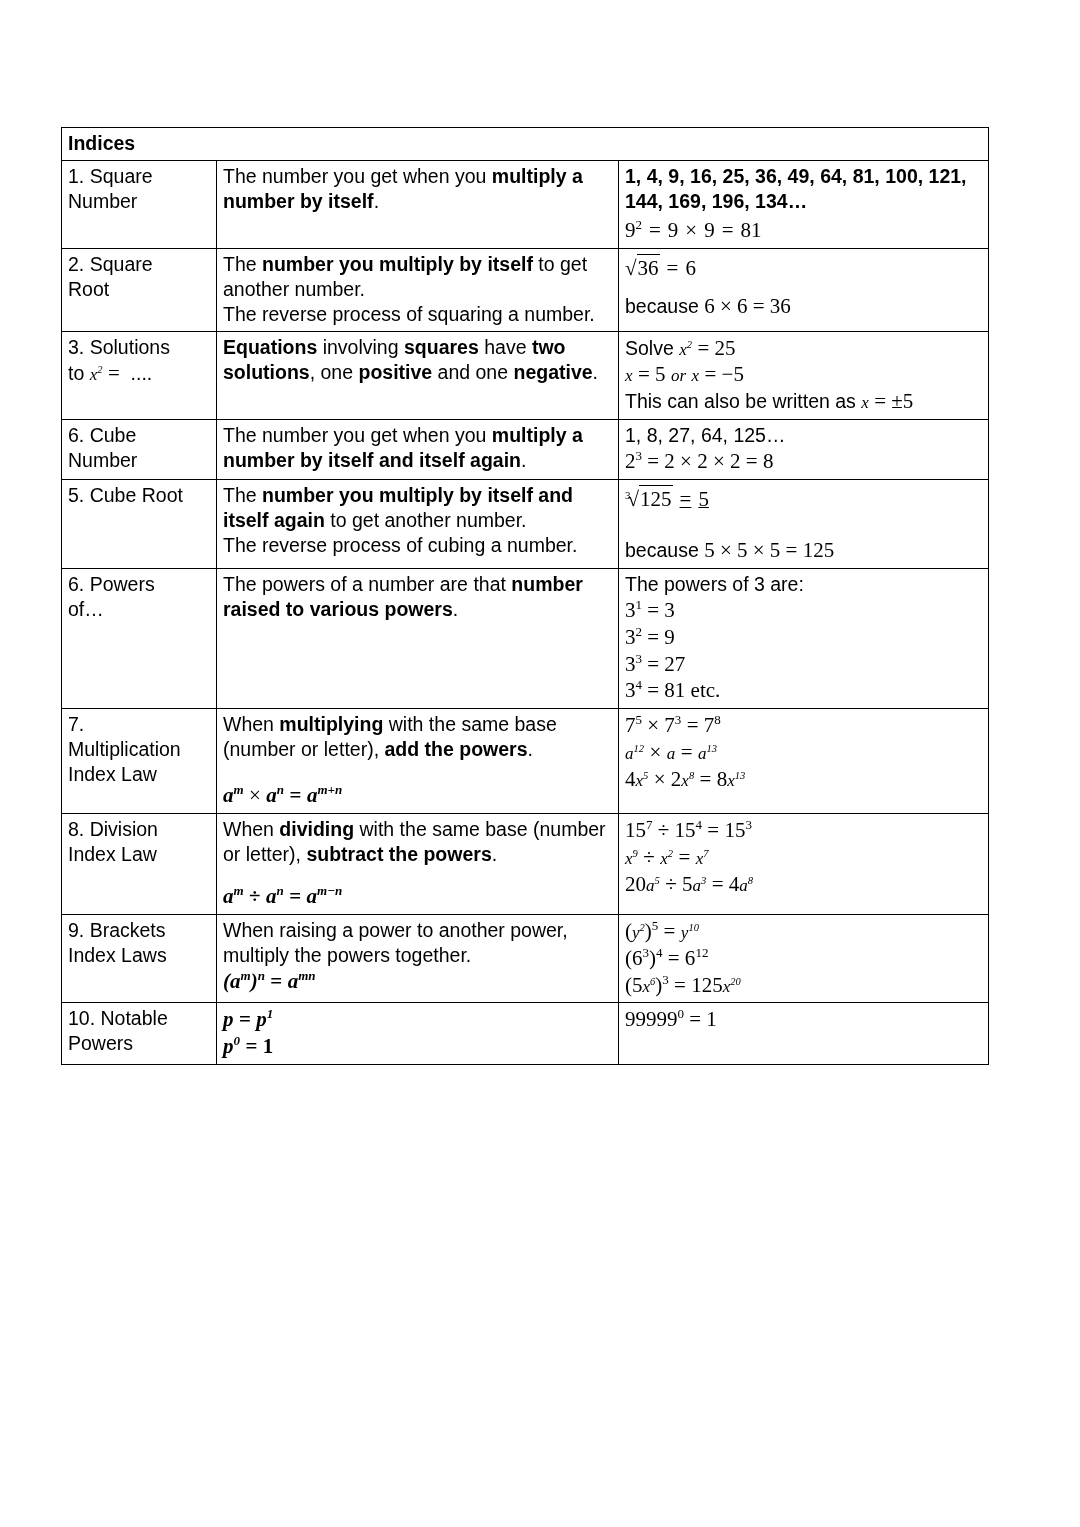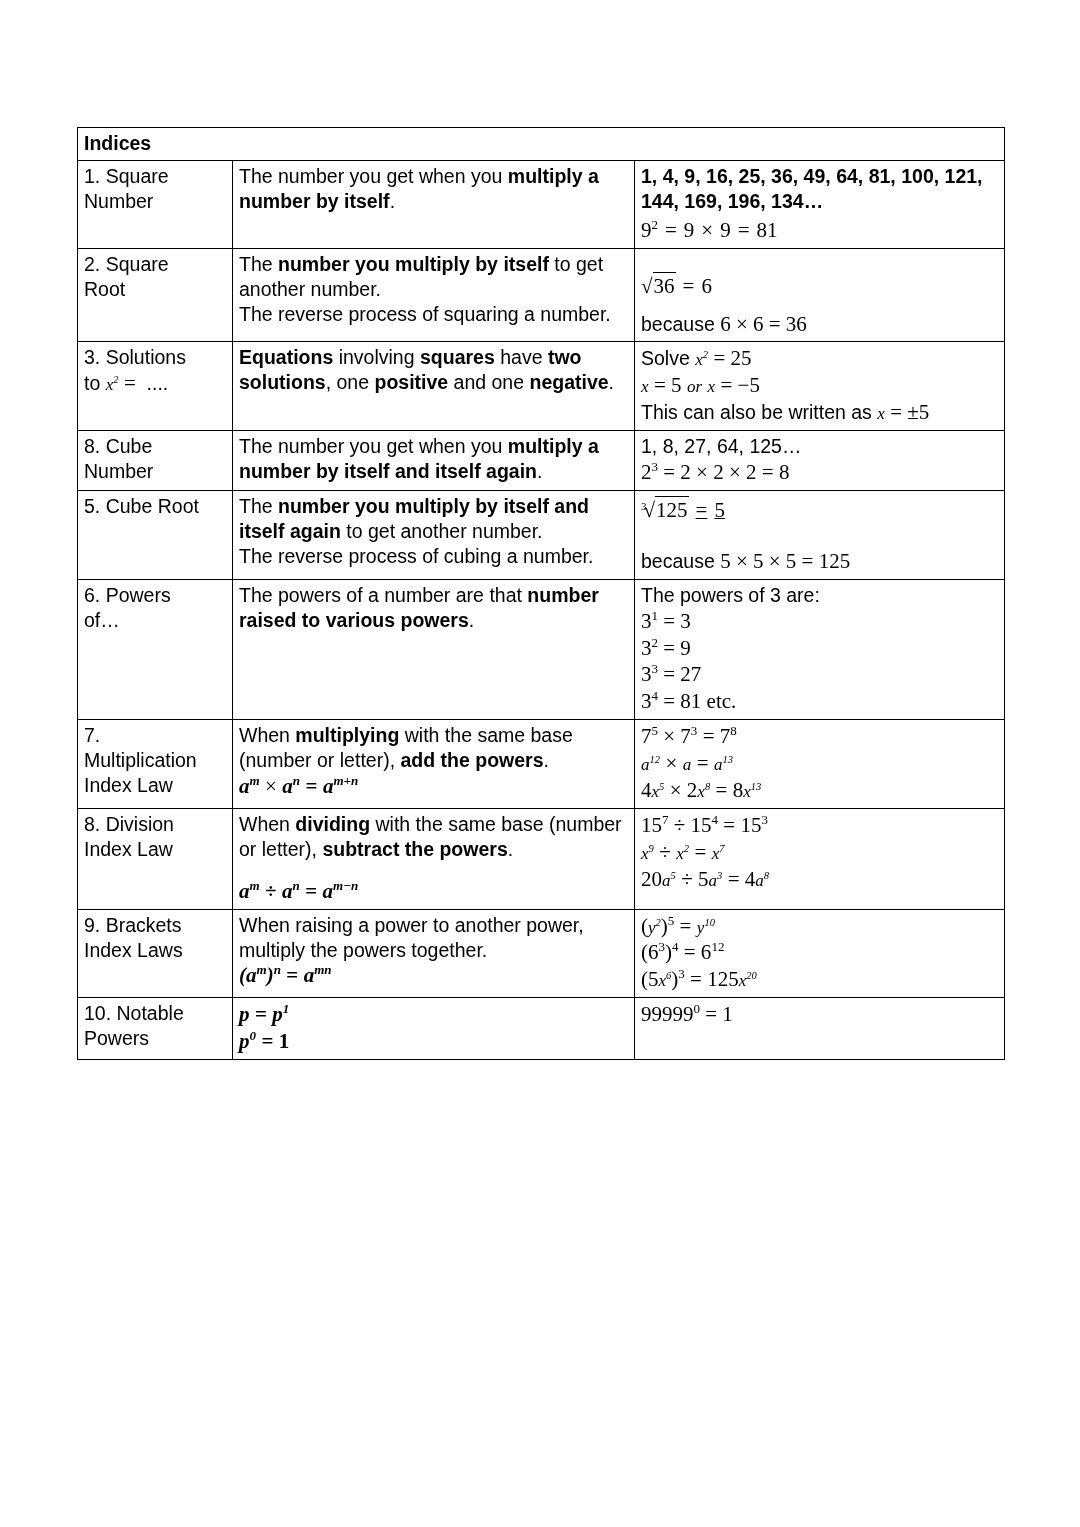--- a/index.html
+++ b/index.html
@@ -10,21 +10,21 @@
   body {
     width: 1080px;
     height: 1527px;
     position: relative;
     font-family: "Liberation Sans", sans-serif;
     color: #000000;
     overflow: hidden;
   }
   #sheet {
     position: absolute;
-    left: 77px;
+    left: 61px;
     top: 127px;
     width: 927px;
   }
   table.indices {
     border-collapse: collapse;
     width: 927px;
     table-layout: fixed;
     border: 1.5px solid #000;
   }
   table.indices td {
@@ -131,21 +131,21 @@
       <tr>
         <td>
           <span class="c1txt blockline">2. Square</span>
           <span class="c1txt blockline">Root</span>
         </td>
         <td>
           <span>The </span><b>number you multiply by itself</b><span> to get another number.</span>
           <span class="blockline">The reverse process of squaring a number.</span>
         </td>
         <td>
-          <span class="blockline ctr" style="margin-top:20px;">
+          <span class="blockline ctr" style="margin-top:2px;">
             <span class="rad"><span class="sign">√</span><span class="body">36</span></span><span class="mu"><span class="sp"></span>=<span class="sp"></span>6</span>
           </span>
           <span class="gap" style="display:block;"></span>
           <span class="blockline note">because <span class="mu">6 × 6 = 36</span></span>
         </td>
       </tr>
 
       <tr>
         <td>
           <span class="c1txt blockline">3. Solutions</span>
@@ -156,21 +156,21 @@
         </td>
         <td>
           <span class="blockline">Solve <span class="m">x<sup>2</sup></span> <span class="mu">= 25</span></span>
           <span class="blockline ctr"><span class="m">x</span> <span class="mu">= 5</span> <span class="m">or</span> <span class="m">x</span> <span class="mu">= −5</span></span>
           <span class="blockline">This can also be written as <span class="m">x</span> <span class="mu">= ±5</span></span>
         </td>
       </tr>
 
       <tr>
         <td>
-          <span class="c1txt blockline">8. Cube</span>
+          <span class="c1txt blockline">6. Cube</span>
           <span class="c1txt blockline">Number</span>
         </td>
         <td>
           <span>The number you get when you </span><b>multiply a number by itself and itself again</b><span>.</span>
         </td>
         <td>
           <span class="blockline">1, 8, 27, 64, 125…</span>
           <span class="blockline ctr">
             <span class="mu">2<sup>3</sup> = 2 × 2 × 2 = 8</span>
           </span>
@@ -212,21 +212,21 @@
       </tr>
 
       <tr>
         <td>
           <span class="c1txt blockline">7.</span>
           <span class="c1txt blockline">Multiplication</span>
           <span class="c1txt blockline">Index Law</span>
         </td>
         <td>
           <span>When </span><b>multiplying</b><span> with the same base (number or letter), </span><b>add the powers</b><span>.</span>
-          <span class="blockline ctr" style="">
+          <span class="blockline ctr" style="margin-top:20px;">
             <span class="mb">a<sup>m</sup></span> <span class="mu">×</span> <span class="mb">a<sup>n</sup></span> <span class="mu" style="font-weight:bold;">=</span> <span class="mb">a<sup>m+n</sup></span>
           </span>
         </td>
         <td>
           <span class="blockline ctr"><span class="mu">7<sup>5</sup> × 7<sup>3</sup> = 7<sup>8</sup></span></span>
           <span class="blockline ctr"><span class="m">a<sup>12</sup></span> <span class="mu">×</span> <span class="m">a</span> <span class="mu">=</span> <span class="m">a<sup>13</sup></span></span>
           <span class="blockline ctr"><span class="mu">4</span><span class="m">x<sup>5</sup></span> <span class="mu">× 2</span><span class="m">x<sup>8</sup></span> <span class="mu">= 8</span><span class="m">x<sup>13</sup></span></span>
         </td>
       </tr>
 

